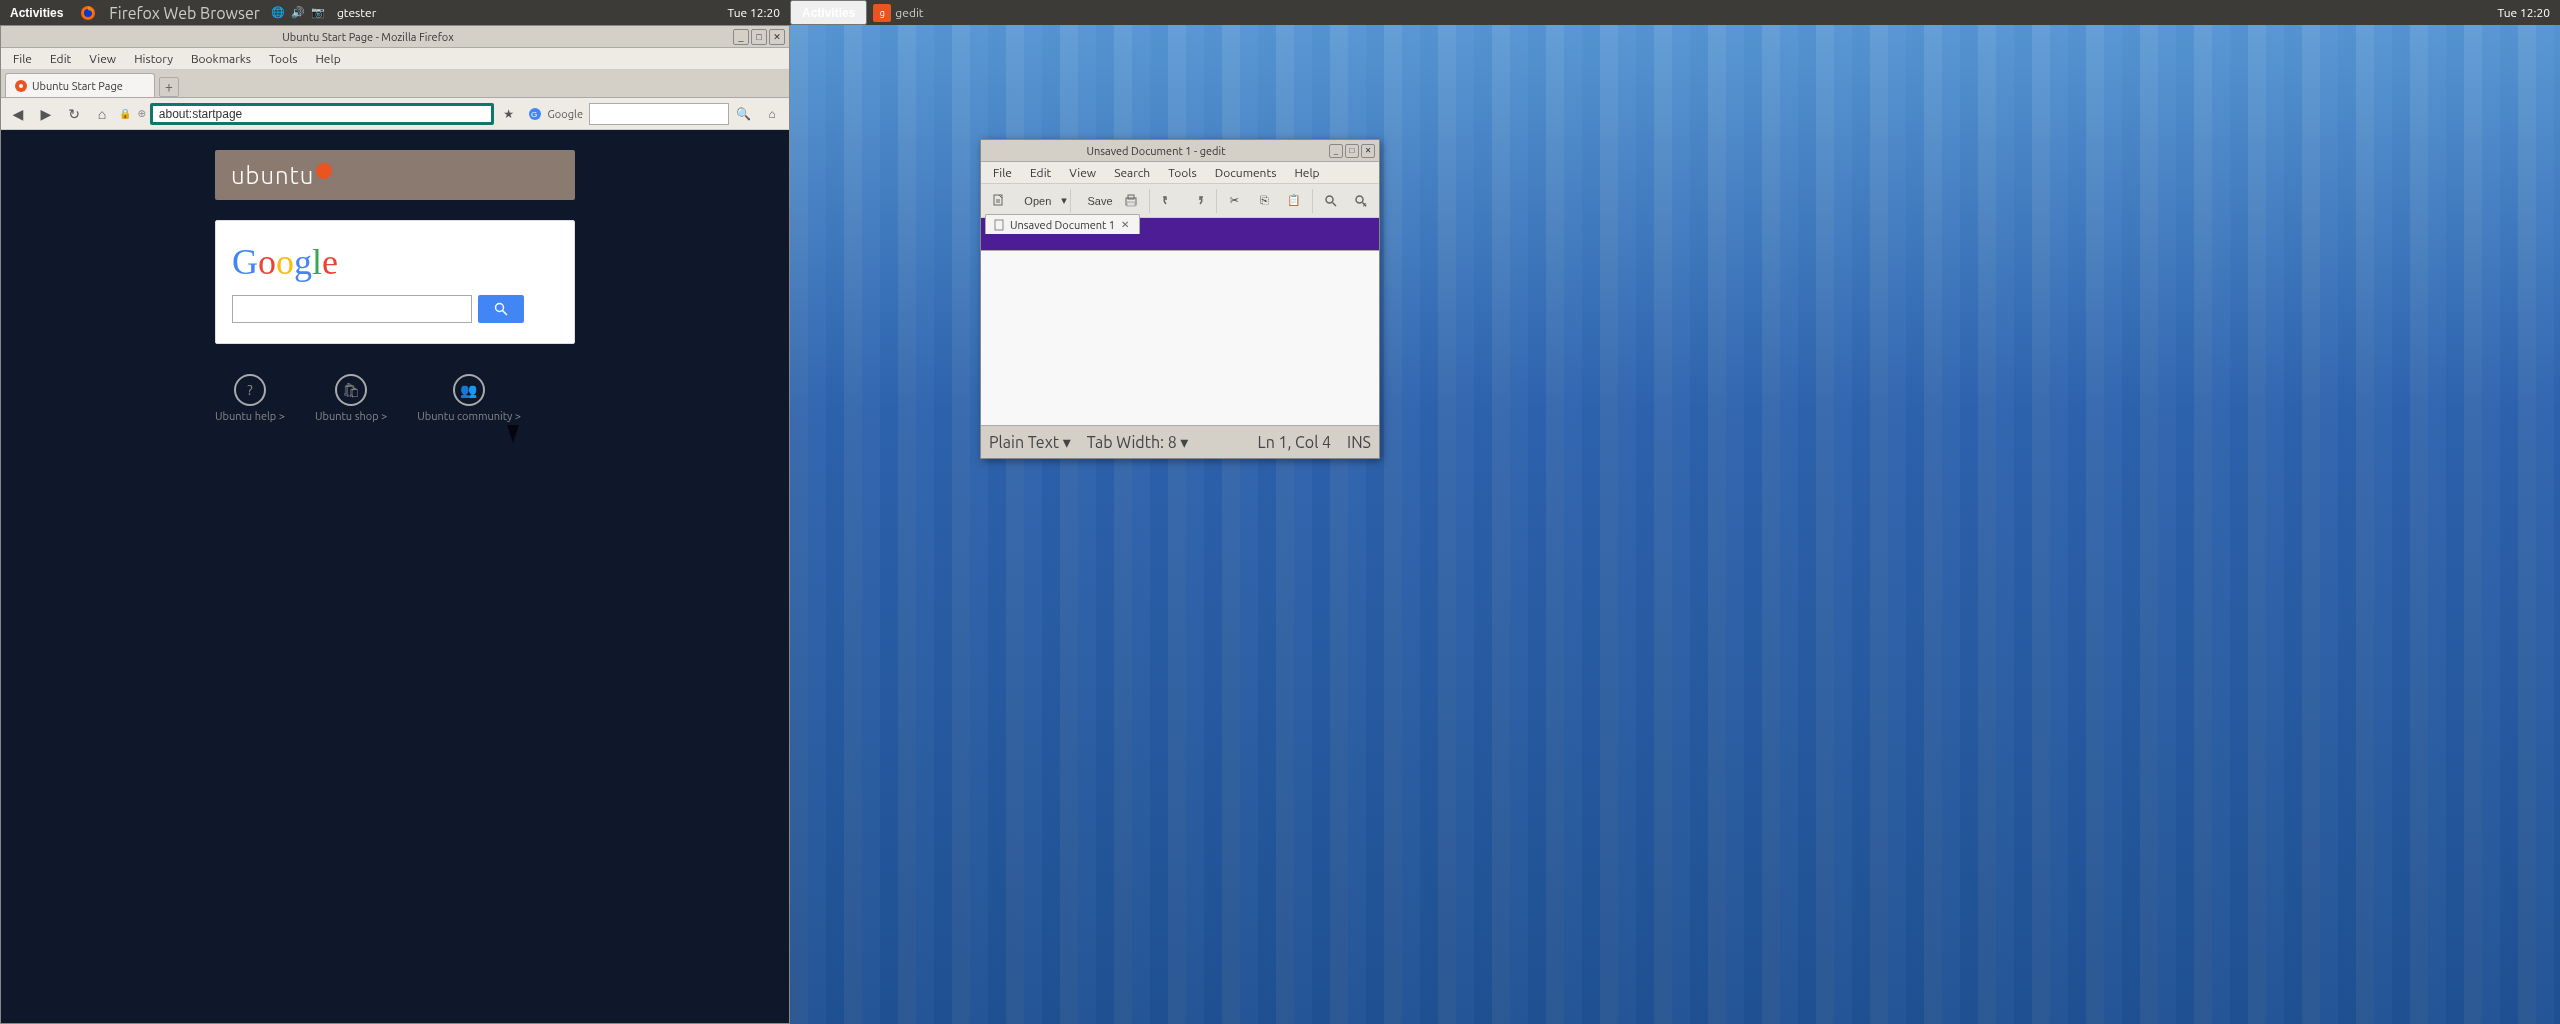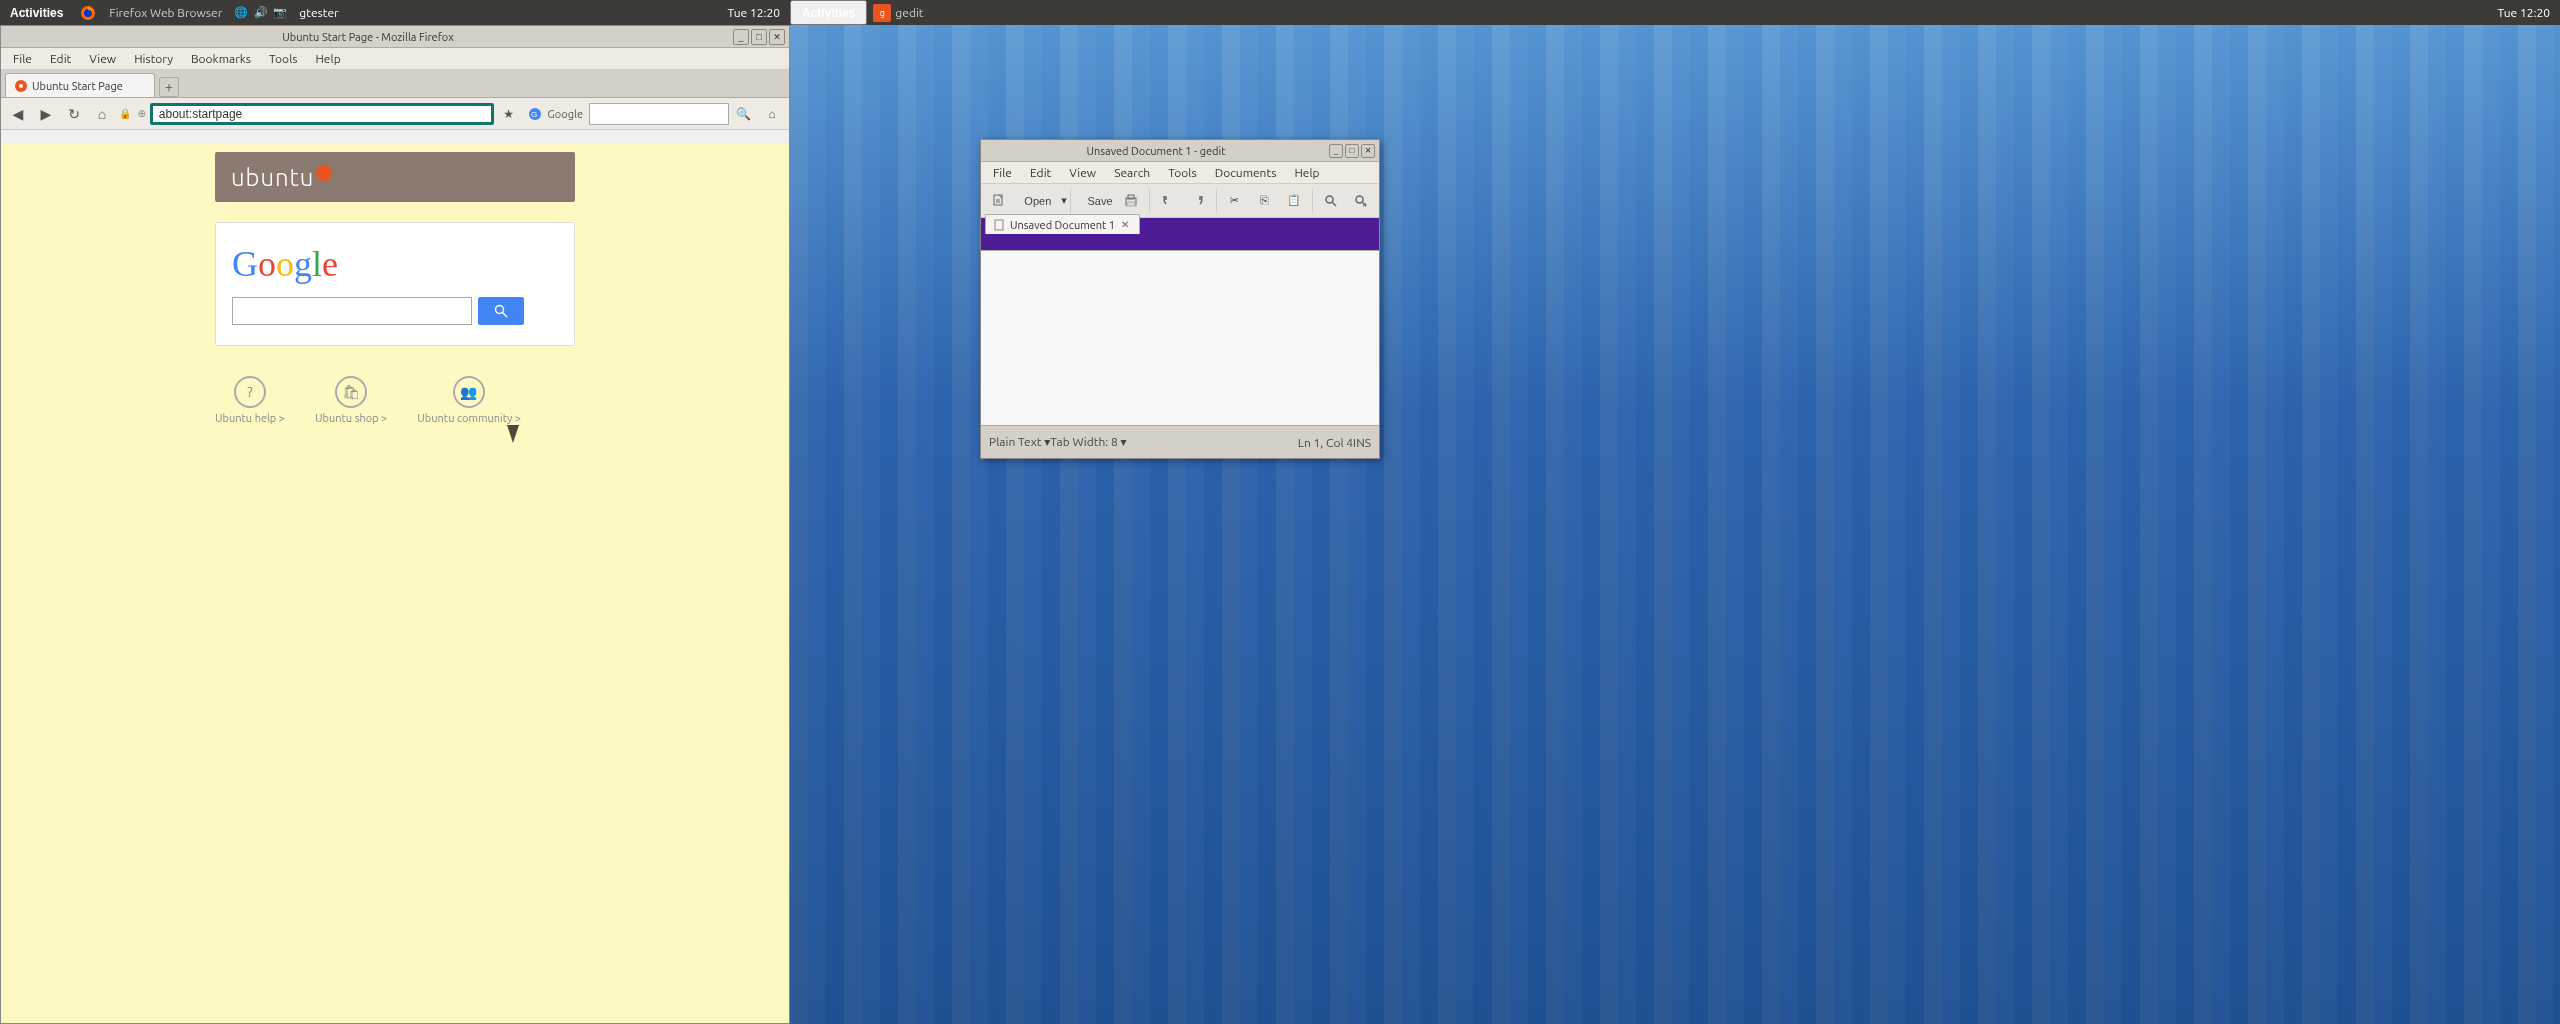--- a/index.html
+++ b/index.html
@@ -68,21 +68,21 @@
       width: 22px;
       height: 22px;
       margin: 0 4px;
       display: flex;
       align-items: center;
       justify-content: center;
     }
 
     .taskbar-left .firefox-label {
       color: #ccc;
-      font-size: 12px;
+      font-size: 16px;
       padding: 0 6px;
     }
 
     .taskbar-left .clock-left {
       margin-left: auto;
       color: #fff;
       font-size: 12px;
       padding: 0 10px;
     }
 
@@ -270,26 +270,25 @@
       display: flex;
       align-items: center;
       justify-content: center;
       font-size: 12px;
       color: #555;
     }
 
     
     .firefox-content {
       flex: 1;
-      background: #fef9c3;
+      background: #0f172a;
       display: flex;
       flex-direction: column;
       align-items: center;
-      padding-top: 8px;
-      margin-top: 14px;
+      padding-top: 20px;
     }
 
     .ubuntu-banner {
       width: 360px;
       height: 50px;
       background: #8a7a70;
       border-radius: 2px;
       display: flex;
       align-items: center;
       padding: 0 16px;
@@ -595,22 +594,23 @@
       color: #333;
     }
 
     .gedit-statusbar {
       height: 20px;
       background: #d4d0c8;
       display: flex;
       align-items: center;
       padding: 16px 8px;
       border-top: 1px solid #aaa;
-      font-size: 12px;
+      font-size: 16px;
       color: #444;
+      gap: 16px;
     }
 
     .gedit-statusbar .status-spacer {
       flex: 1;
     }
 
     
     .cursor {
       position: absolute;
       top: 425px;

